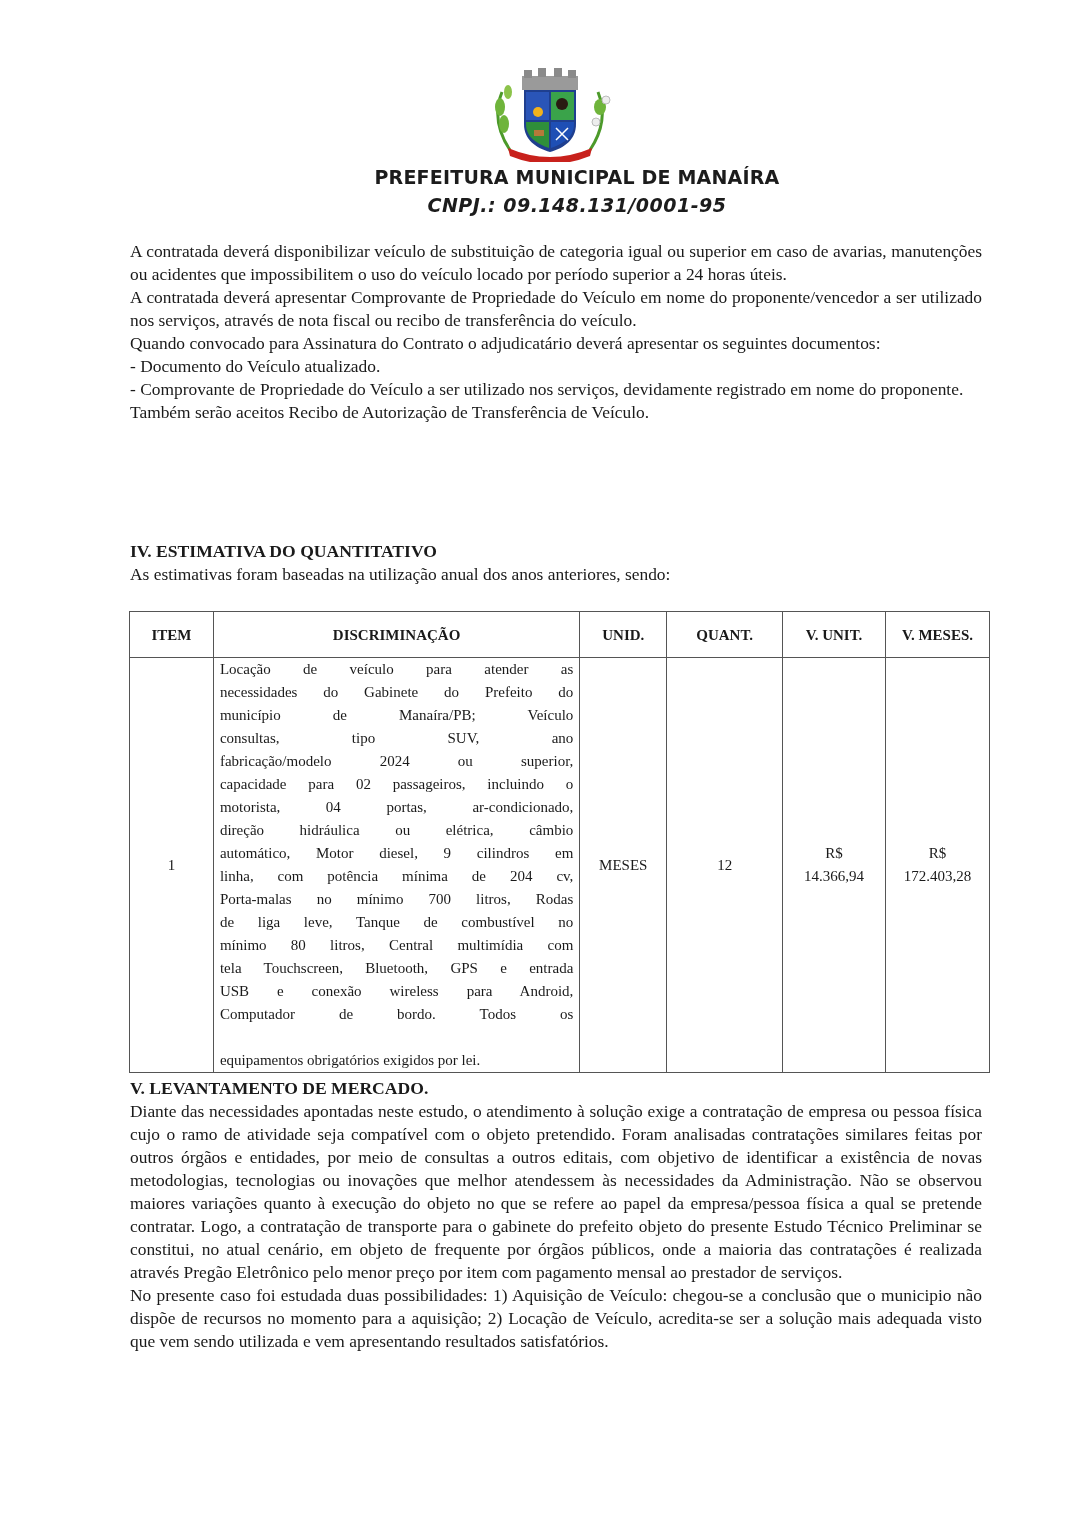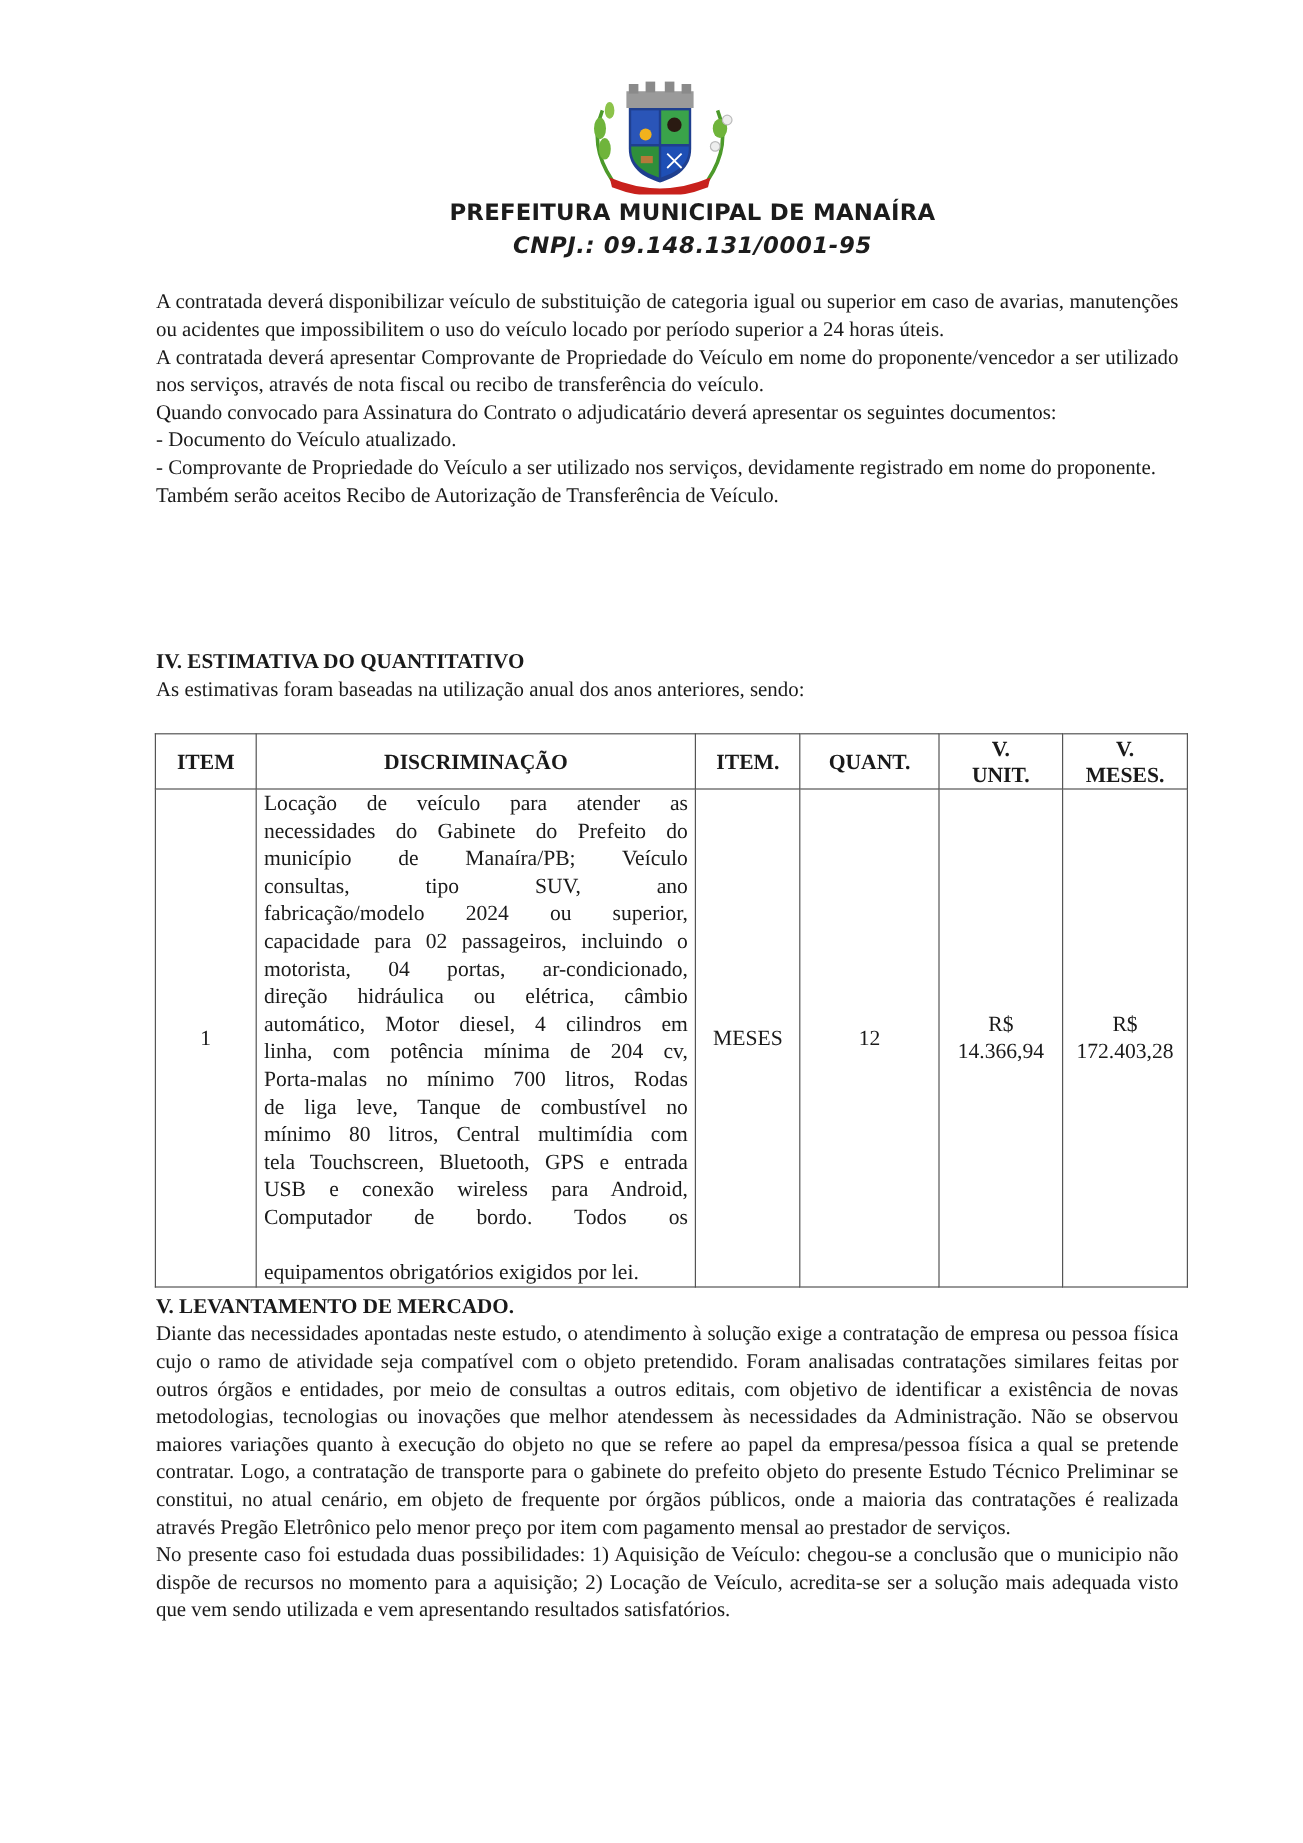--- a/index.html
+++ b/index.html
@@ -6,21 +6,21 @@
     body { width: 1086px; height: 1536px; position: relative; overflow: hidden; color: #1a1a1a; }
     .page { position: absolute; left: 0; top: 0; width: 1086px; height: 1536px; }
     .logo { position: absolute; left: 480px; top: 62px; width: 140px; height: 100px; }
     .hdr { position: absolute; left: 0; width: 1086px; text-align: center; font-family: "DejaVu Sans", sans-serif; font-weight: bold; color: #1c1c1c; padding-left: 34px; }
     .hdr1 { top: 166px; font-size: 19px; letter-spacing: 0.2px; }
     .hdr2 { top: 194px; font-size: 19px; letter-spacing: 0.5px; font-style: italic; }
     .body-text { position: absolute; left: 130px; width: 852px; font-family: "Liberation Serif", serif; font-size: 17.4px; line-height: 23px; color: #1a1a1a; }
     .just { text-align: justify; text-align-last: left; }
     .p { margin: 0; }
     .heading { font-weight: bold; font-size: 17.6px; margin: 0; }
-    .tbl { position: absolute; left: 129px; top: 611px; width: 861px; border-collapse: collapse; font-family: "Liberation Serif", serif; font-size: 18px; color: #1a1a1a; }
+    .tbl { position: absolute; left: 129px; top: 611px; width: 861px; border-collapse: collapse; font-family: "Liberation Serif", serif; font-size: 15px; color: #1a1a1a; }
     .tbl th, .tbl td { border: 1.5px solid #555; padding: 0 5px; }
     .tbl th { font-weight: bold; text-align: center; line-height: 22px; height: 45px; }
     .tbl td { vertical-align: middle; text-align: center; line-height: 23px; }
     .tbl td.desc { text-align: justify; text-align-last: justify; padding: 0 6px; }
     .desc-line { display: block; text-align: justify; text-align-last: justify; }
     .desc-line.last { text-align-last: left; margin-top: 23px; }
   </style>
 </head>
 <body>
 
@@ -79,39 +79,39 @@
       <col style="width:367px">
       <col style="width:87px">
       <col style="width:116px">
       <col style="width:103px">
       <col style="width:104px">
     </colgroup>
     <thead>
       <tr>
         <th>ITEM</th>
         <th>DISCRIMINAÇÃO</th>
-        <th>ITEM.</th>
+        <th>UNID.</th>
         <th>QUANT.</th>
         <th style="padding:0 18px;">V. UNIT.</th>
         <th style="padding:0 10px;">V. MESES.</th>
       </tr>
     </thead>
     <tbody>
       <tr>
         <td>1</td>
         <td class="desc">
           <span class="desc-line">Locação de veículo para atender as</span>
           <span class="desc-line">necessidades do Gabinete do Prefeito do</span>
           <span class="desc-line">município de Manaíra/PB; Veículo</span>
           <span class="desc-line">consultas, tipo SUV, ano</span>
           <span class="desc-line">fabricação/modelo 2024 ou superior,</span>
           <span class="desc-line">capacidade para 02 passageiros, incluindo o</span>
           <span class="desc-line">motorista, 04 portas, ar-condicionado,</span>
           <span class="desc-line">direção hidráulica ou elétrica, câmbio</span>
-          <span class="desc-line">automático, Motor diesel, 4 cilindros em</span>
+          <span class="desc-line">automático, Motor diesel, 9 cilindros em</span>
           <span class="desc-line">linha, com potência mínima de 204 cv,</span>
           <span class="desc-line">Porta-malas no mínimo 700 litros, Rodas</span>
           <span class="desc-line">de liga leve, Tanque de combustível no</span>
           <span class="desc-line">mínimo 80 litros, Central multimídia com</span>
           <span class="desc-line">tela Touchscreen, Bluetooth, GPS e entrada</span>
           <span class="desc-line">USB e conexão wireless para Android,</span>
           <span class="desc-line">Computador de bordo. Todos os</span>
           <span class="desc-line last">equipamentos obrigatórios exigidos por lei.</span>
         </td>
         <td>MESES</td>

